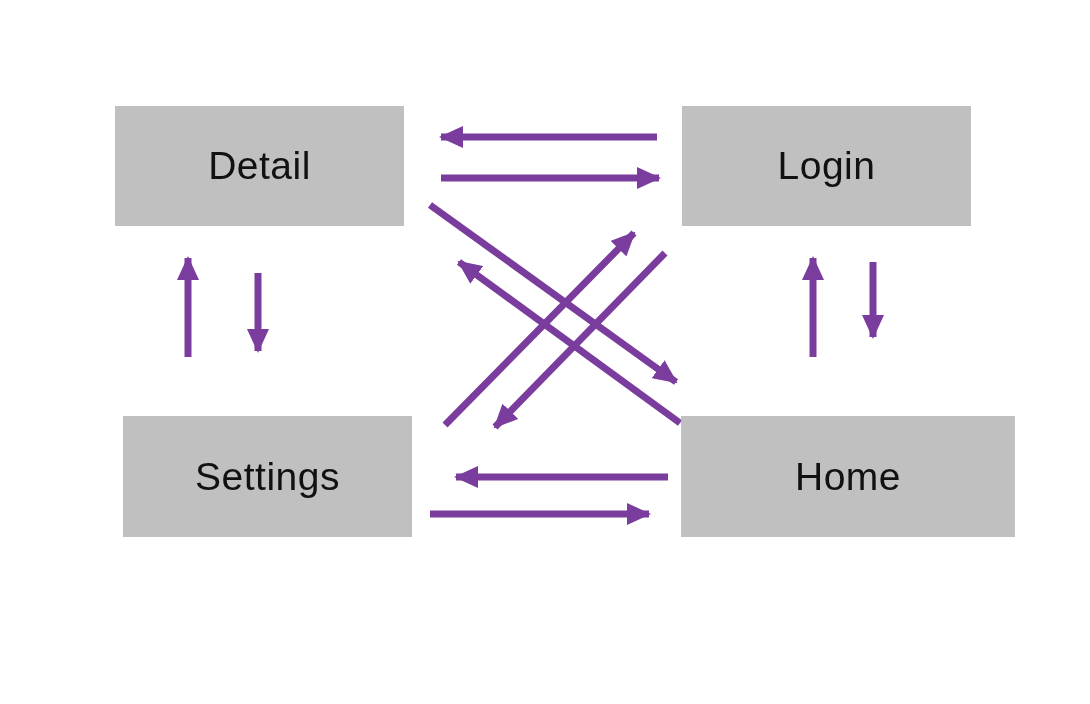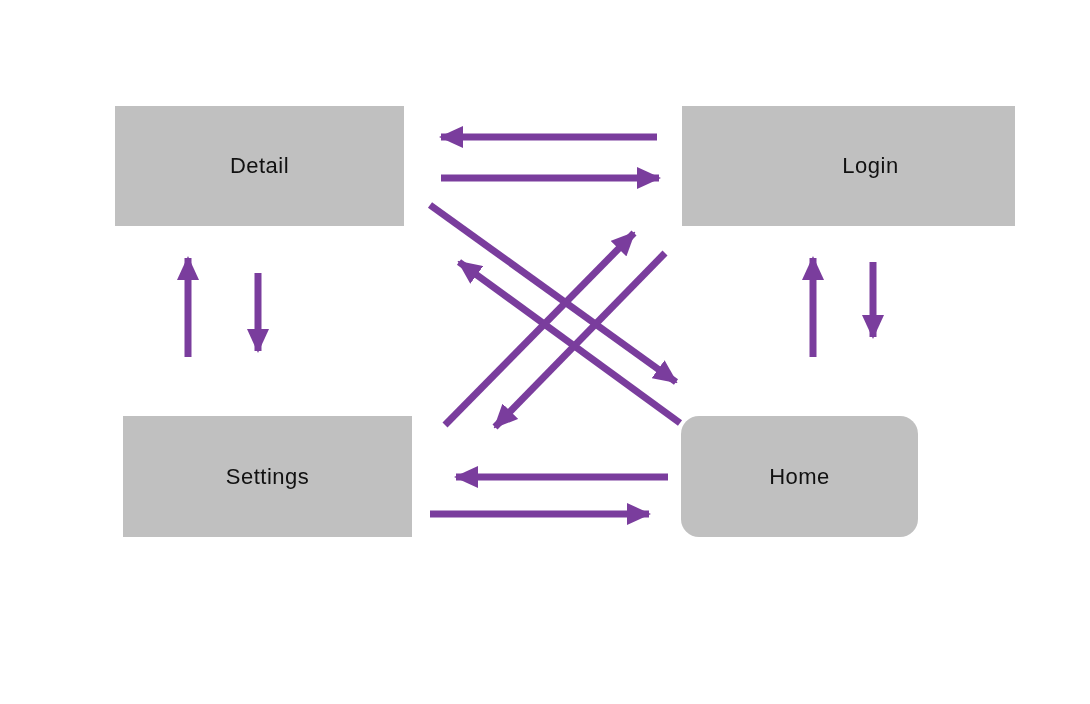--- a/index.html
+++ b/index.html
@@ -22,28 +22,28 @@
     height: 704px;
   }
   .node {
     position: absolute;
     display: flex;
     align-items: center;
     justify-content: center;
     background: #c0c0c0;
   }
   .node-label {
-    font-size: 22px;
+    font-size: 39px;
     letter-spacing: 0.5px;
     color: #111111;
   }
   .node-detail   { left: 115px; top: 106px; width: 289px; height: 120px; }
-  .node-login    { left: 682px; top: 106px; width: 289px; height: 120px; padding-left: 44px; }
+  .node-login    { left: 682px; top: 106px; width: 289px; height: 120px; }
   .node-settings { left: 115px; top: 416px; width: 289px; height: 121px; margin-left: 8px; }
-  .node-home     { left: 681px; top: 416px; width: 237px; height: 121px; border-radius: 18px; }
+  .node-home     { left: 681px; top: 416px; width: 334px; height: 121px; }
 </style>
 </head>
 <body style="background: rgb(255, 255, 255);">
 
 <div class="canvas" style="background: rgb(255, 255, 255);">
 
   <svg class="arrows" width="1090" height="704" viewBox="0 0 1090 704" xmlns="http://www.w3.org/2000/svg">
     <defs>
       <marker id="arrowhead" markerUnits="userSpaceOnUse" markerWidth="24" markerHeight="22" refX="22" refY="11" orient="auto">
         <path id="arrowhead-path" d="M0,0 L24,11 L0,22 Z" fill="#7a3d9d"></path>

